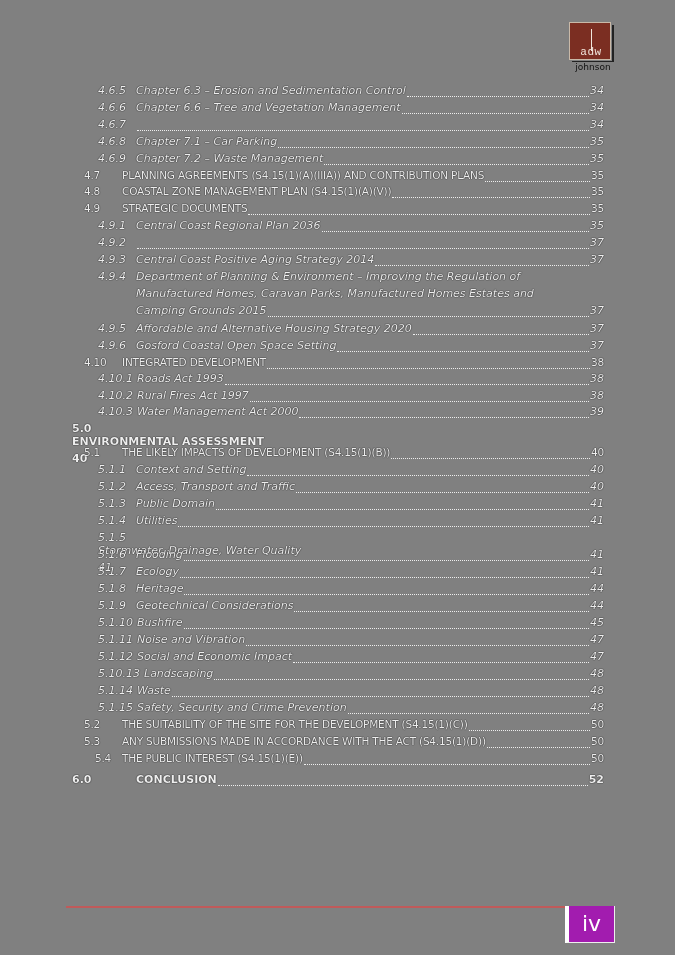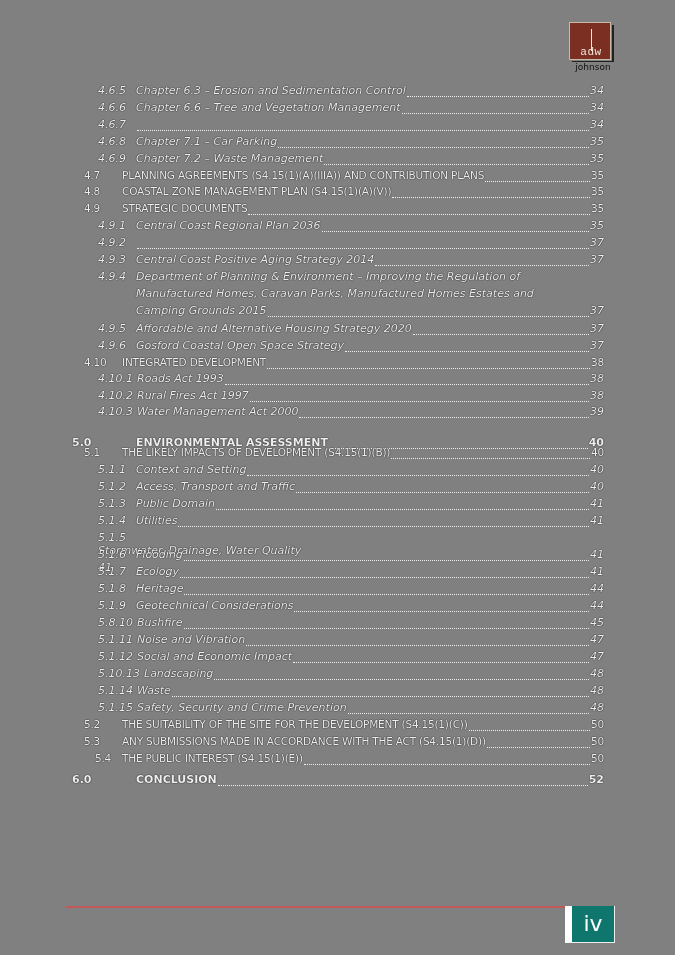--- a/index.html
+++ b/index.html
@@ -92,22 +92,22 @@
     }
     .footer-text {
       position: absolute; left: 72px; top: 908px;
       font-size: 8.5px; line-height: 10px; color: #7a0d0d;
       text-shadow: 0 0 1px #e0b0b0;
       font-family: "DejaVu Sans", sans-serif;
     }
     .page-badge {
       position: absolute; left: 565px; top: 906px;
       width: 50px; height: 37px;
-      background: #0f766e;
-      border-left: 7px solid #ffffff;
+      background: #a21caf;
+      border-left: 4px solid #ffffff;
       border-bottom: 1px solid #eee;
       border-right: 1px solid #eee;
       color: #ffffff;
       font-size: 22px;
       text-align: center;
       line-height: 36px;
       font-family: "DejaVu Sans", sans-serif;
     }
   </style>
 </head>
@@ -205,21 +205,21 @@
         <span class="page-no">37</span>
       </div>
       <div class="toc-row lvl3" style="left: 98px; top: 322px; width: 506px;">
         <span class="num" style="width: 38px;">4.9.5</span>
         <span class="title">Affordable and Alternative Housing Strategy 2020</span>
         <span class="leader"></span>
         <span class="page-no">37</span>
       </div>
       <div class="toc-row lvl3" style="left: 98px; top: 339px; width: 506px;">
         <span class="num" style="width: 38px;">4.9.6</span>
-        <span class="title">Gosford Coastal Open Space Strategy</span>
+        <span class="title">Gosford Coastal Open Space Setting</span>
         <span class="leader"></span>
         <span class="page-no">37</span>
       </div>
       <div class="toc-row lvl2" style="left: 84px; top: 356px; width: 520px;">
         <span class="num" style="width: 38px;">4.10</span>
         <span class="title">Integrated Development</span>
         <span class="leader"></span>
         <span class="page-no">38</span>
       </div>
       <div class="toc-row lvl3" style="left: 98px; top: 372px; width: 506px;">
@@ -233,21 +233,21 @@
         <span class="title">Rural Fires Act 1997</span>
         <span class="leader"></span>
         <span class="page-no">38</span>
       </div>
       <div class="toc-row lvl3" style="left: 98px; top: 405px; width: 506px;">
         <span class="num" style="margin-right: 4px;">4.10.3</span>
         <span class="title">Water Management Act 2000</span>
         <span class="leader"></span>
         <span class="page-no">39</span>
       </div>
-      <div class="toc-row lvl1" style="left: 72px; top: 436px; width: 532px;">
+      <div class="toc-row lvl1" style="left: 72px; top: 422px; width: 532px; flex-direction: column;">
         <span class="num" style="width: 64px;">5.0</span>
         <span class="title">Environmental Assessment</span>
         <span class="leader"></span>
         <span class="page-no">40</span>
       </div>
       <div class="toc-row lvl2" style="left: 84px; top: 446px; width: 520px;">
         <span class="num" style="width: 38px;">5.1</span>
         <span class="title">The Likely Impacts of Development (s4.15(1)(b))</span>
         <span class="leader"></span>
         <span class="page-no">40</span>
@@ -300,21 +300,21 @@
         <span class="leader"></span>
         <span class="page-no">44</span>
       </div>
       <div class="toc-row lvl3" style="left: 98px; top: 599px; width: 506px;">
         <span class="num" style="width: 38px;">5.1.9</span>
         <span class="title">Geotechnical Considerations</span>
         <span class="leader"></span>
         <span class="page-no">44</span>
       </div>
       <div class="toc-row lvl3" style="left: 98px; top: 616px; width: 506px;">
-        <span class="num" style="margin-right: 4px;">5.8.10</span>
+        <span class="num" style="margin-right: 4px;">5.1.10</span>
         <span class="title">Bushfire</span>
         <span class="leader"></span>
         <span class="page-no">45</span>
       </div>
       <div class="toc-row lvl3" style="left: 98px; top: 633px; width: 506px;">
         <span class="num" style="margin-right: 4px;">5.1.11</span>
         <span class="title">Noise and Vibration</span>
         <span class="leader"></span>
         <span class="page-no">47</span>
       </div>

